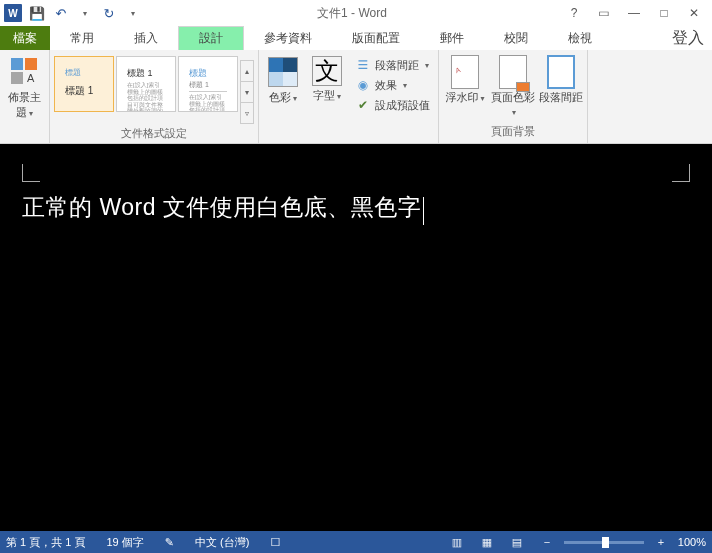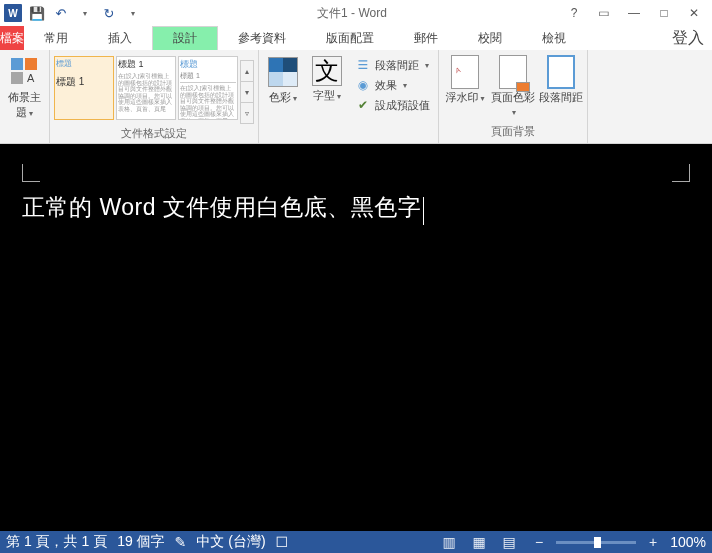--- a/index.html
+++ b/index.html
@@ -5,33 +5,33 @@
 * { margin: 0; padding: 0; box-sizing: border-box; font-family: "Microsoft JhengHei", "Segoe UI", sans-serif; }
 body { width: 712px; height: 553px; background: #fff; overflow: hidden; position: relative; }
 .titlebar { height: 26px; background: #fff; display: flex; align-items: center; padding: 0 4px; font-size: 12px; }
 .word-icon { width: 18px; height: 18px; background: #2b579a; color: #fff; display: flex; align-items: center; justify-content: center; font-size: 10px; font-weight: bold; border-radius: 1px; }
 .qat { display: flex; align-items: center; gap: 2px; margin-left: 4px; }
 .qat-btn { width: 22px; height: 22px; display: flex; align-items: center; justify-content: center; color: #2b579a; cursor: pointer; font-size: 13px; }
 .title { flex: 1; text-align: center; color: #666; font-size: 12px; }
 .winctrl { display: flex; gap: 2px; }
 .winctrl-btn { width: 28px; height: 22px; display: flex; align-items: center; justify-content: center; cursor: pointer; color: #555; font-size: 12px; }
 .tabs-row { display: flex; height: 24px; background: #fff; font-size: 12px; align-items: stretch; }
-.file-tab { background: #ef4444; color: #fff; padding: 0 0; display: flex; align-items: center; cursor: pointer; }
+.file-tab { background: #4d7c0f; color: #fff; padding: 0 13px; display: flex; align-items: center; cursor: pointer; }
 .tab { padding: 0 20px; display: flex; align-items: center; color: #444; cursor: pointer; }
 .tab.active { background: #86efac; border-top: 1px solid #d4d4d4; border-left: 1px solid #d4d4d4; border-right: 1px solid #d4d4d4; }
 .login { margin-left: auto; padding: 0 8px; color: #444; display: flex; align-items: center; font-size: 16px; cursor: pointer; }
 .ribbon { height: 94px; background: #f3f3f3; border-bottom: 1px solid #d4d4d4; display: flex; font-size: 11px; }
 .group { border-right: 1px solid #d4d4d4; display: flex; flex-direction: column; padding: 2px 4px; }
 .group-body { flex: 1; display: flex; align-items: flex-start; gap: 4px; }
 .group-label { text-align: center; color: #666; font-size: 11px; padding: 2px 0; }
 .big-btn { width: 44px; display: flex; flex-direction: column; align-items: center; gap: 2px; cursor: pointer; padding-top: 4px; }
 .big-btn-icon { width: 32px; height: 32px; display: flex; align-items: center; justify-content: center; }
 .big-btn-label { text-align: center; font-size: 11px; color: #444; }
 .theme-gallery { display: flex; gap: 2px; padding-top: 4px; }
-.theme-item { width: 60px; height: 64px; background: #fff; border: 1px solid #ccc; padding: 1px; cursor: pointer; position: relative; overflow: hidden; }
+.theme-item { width: 60px; height: 56px; background: #fff; border: 1px solid #ccc; padding: 10px; cursor: pointer; position: relative; overflow: hidden; }
 .theme-item.sel { border: 1px solid #f0b54c; background: #fdf0d8; }
 .theme-title { font-size: 9px; color: #333; }
 .theme-body { font-size: 6px; color: #999; line-height: 1.1; margin-top: 2px; }
 .gallery-scroll { width: 14px; height: 64px; display: flex; flex-direction: column; border: 1px solid #ccc; margin-top: 4px; }
 .gs-btn { flex: 1; display: flex; align-items: center; justify-content: center; cursor: pointer; color: #666; font-size: 8px; border-bottom: 1px solid #ccc; }
 .gs-btn:last-child { border-bottom: none; }
 .swatch-icon { width: 30px; height: 30px; display: grid; grid-template-columns: 1fr 1fr; grid-template-rows: 1fr 1fr; border: 1px solid #999; }
 .small-cmds { display: flex; flex-direction: column; gap: 2px; padding-top: 4px; }
 .small-cmd { display: flex; align-items: center; gap: 4px; cursor: pointer; padding: 1px 4px; color: #444; }
 .small-cmd-ico { width: 16px; height: 16px; display: inline-flex; align-items: center; justify-content: center; font-size: 12px; color: #538135; }
@@ -39,21 +39,21 @@
 .page-icon { width: 28px; height: 34px; border: 1px solid #999; background: #fff; position: relative; }
 
 .doc-area { position: absolute; left: 0; right: 0; top: 144px; bottom: 22px; background: #000; overflow: hidden; }
 .page-crop { position: absolute; left: 22px; top: 48px; right: 22px; color: #fff; }
 .crop-tl, .crop-tr { position: absolute; top: -28px; width: 18px; height: 18px; border: 1px solid #aaa; }
 .crop-tl { left: 0; border-right: none; border-top: none; }
 .crop-tr { right: 0; border-left: none; border-top: none; }
 .doc-text { font-size: 23px; color: #fff; letter-spacing: 0.5px; }
 .cursor { display: inline-block; width: 1px; height: 28px; background: #fff; vertical-align: middle; margin-left: 2px; }
 
-.statusbar { position: absolute; left: 0; right: 0; bottom: 0; height: 22px; background: #2b579a; color: #fff; display: flex; align-items: center; font-size: 14px; padding: 0 6px; gap: 10px; }
+.statusbar { position: absolute; left: 0; right: 0; bottom: 0; height: 22px; background: #2b579a; color: #fff; display: flex; align-items: center; font-size: 11px; padding: 0 6px; gap: 21px; }
 .sb-item { cursor: pointer; }
 .sb-right { margin-left: auto; display: flex; align-items: center; gap: 8px; }
 .view-btn { width: 22px; height: 18px; display: flex; align-items: center; justify-content: center; cursor: pointer; color: #fff; opacity: 0.9; }
 .zoom { display: flex; align-items: center; gap: 6px; }
 .zoom-track { width: 80px; height: 3px; background: #6b8fc2; position: relative; }
 .zoom-thumb { width: 7px; height: 11px; background: #fff; position: absolute; left: 38px; top: -4px; }
 </style>
 </head>
 <body>
 

